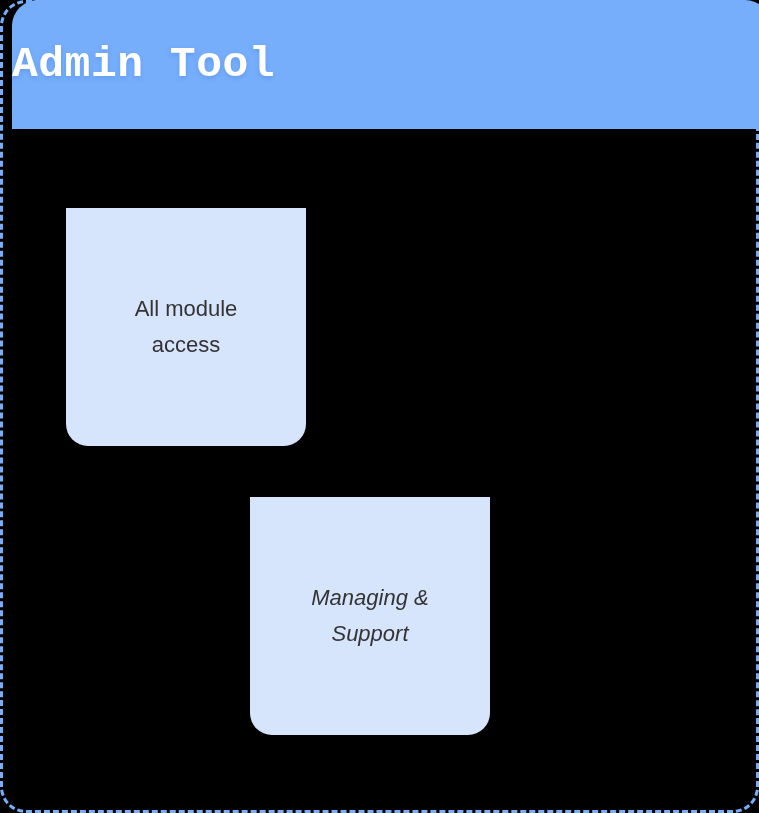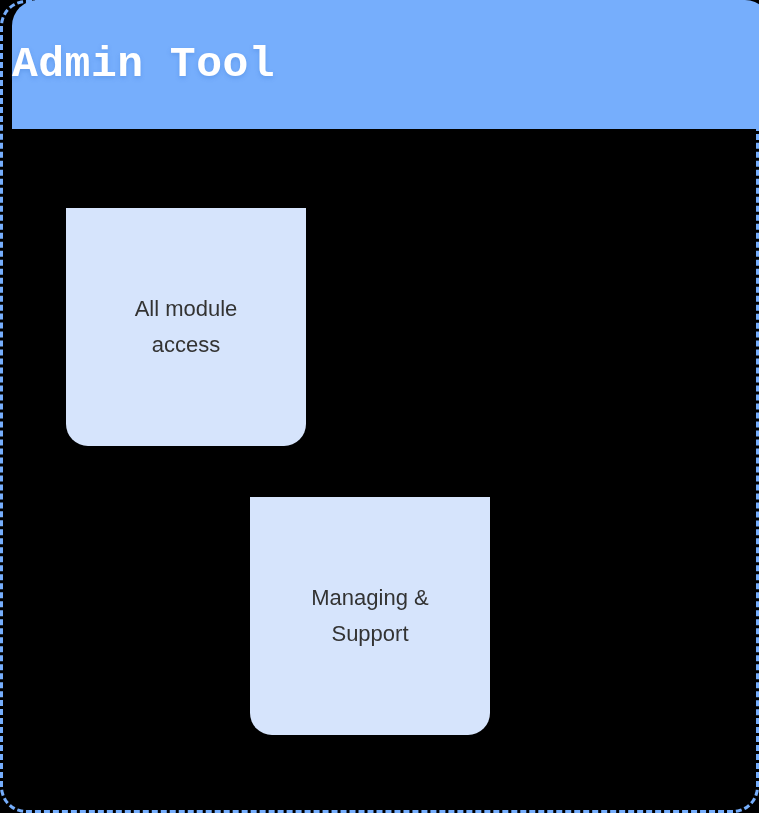--- a/index.html
+++ b/index.html
@@ -93,21 +93,21 @@
     font-size: 22px;
     font-weight: normal;
     line-height: 1.65;
     text-align: center;
     white-space: pre-line;
   }
 
   
   #note-1 { left: 58px;  top: 79px;  }
   #note-2 { left: 410px; top: 79px;  }
-  #note-3 { left: 242px; top: 368px; }
+  #note-3 { left: 242px; top: 368px; font-style: italic; }
 </style>
 </head>
 <body>
 
 <div class="panel"></div>
 
 <div class="header">
   <div class="header-title">Admin Tool</div>
 </div>
 

